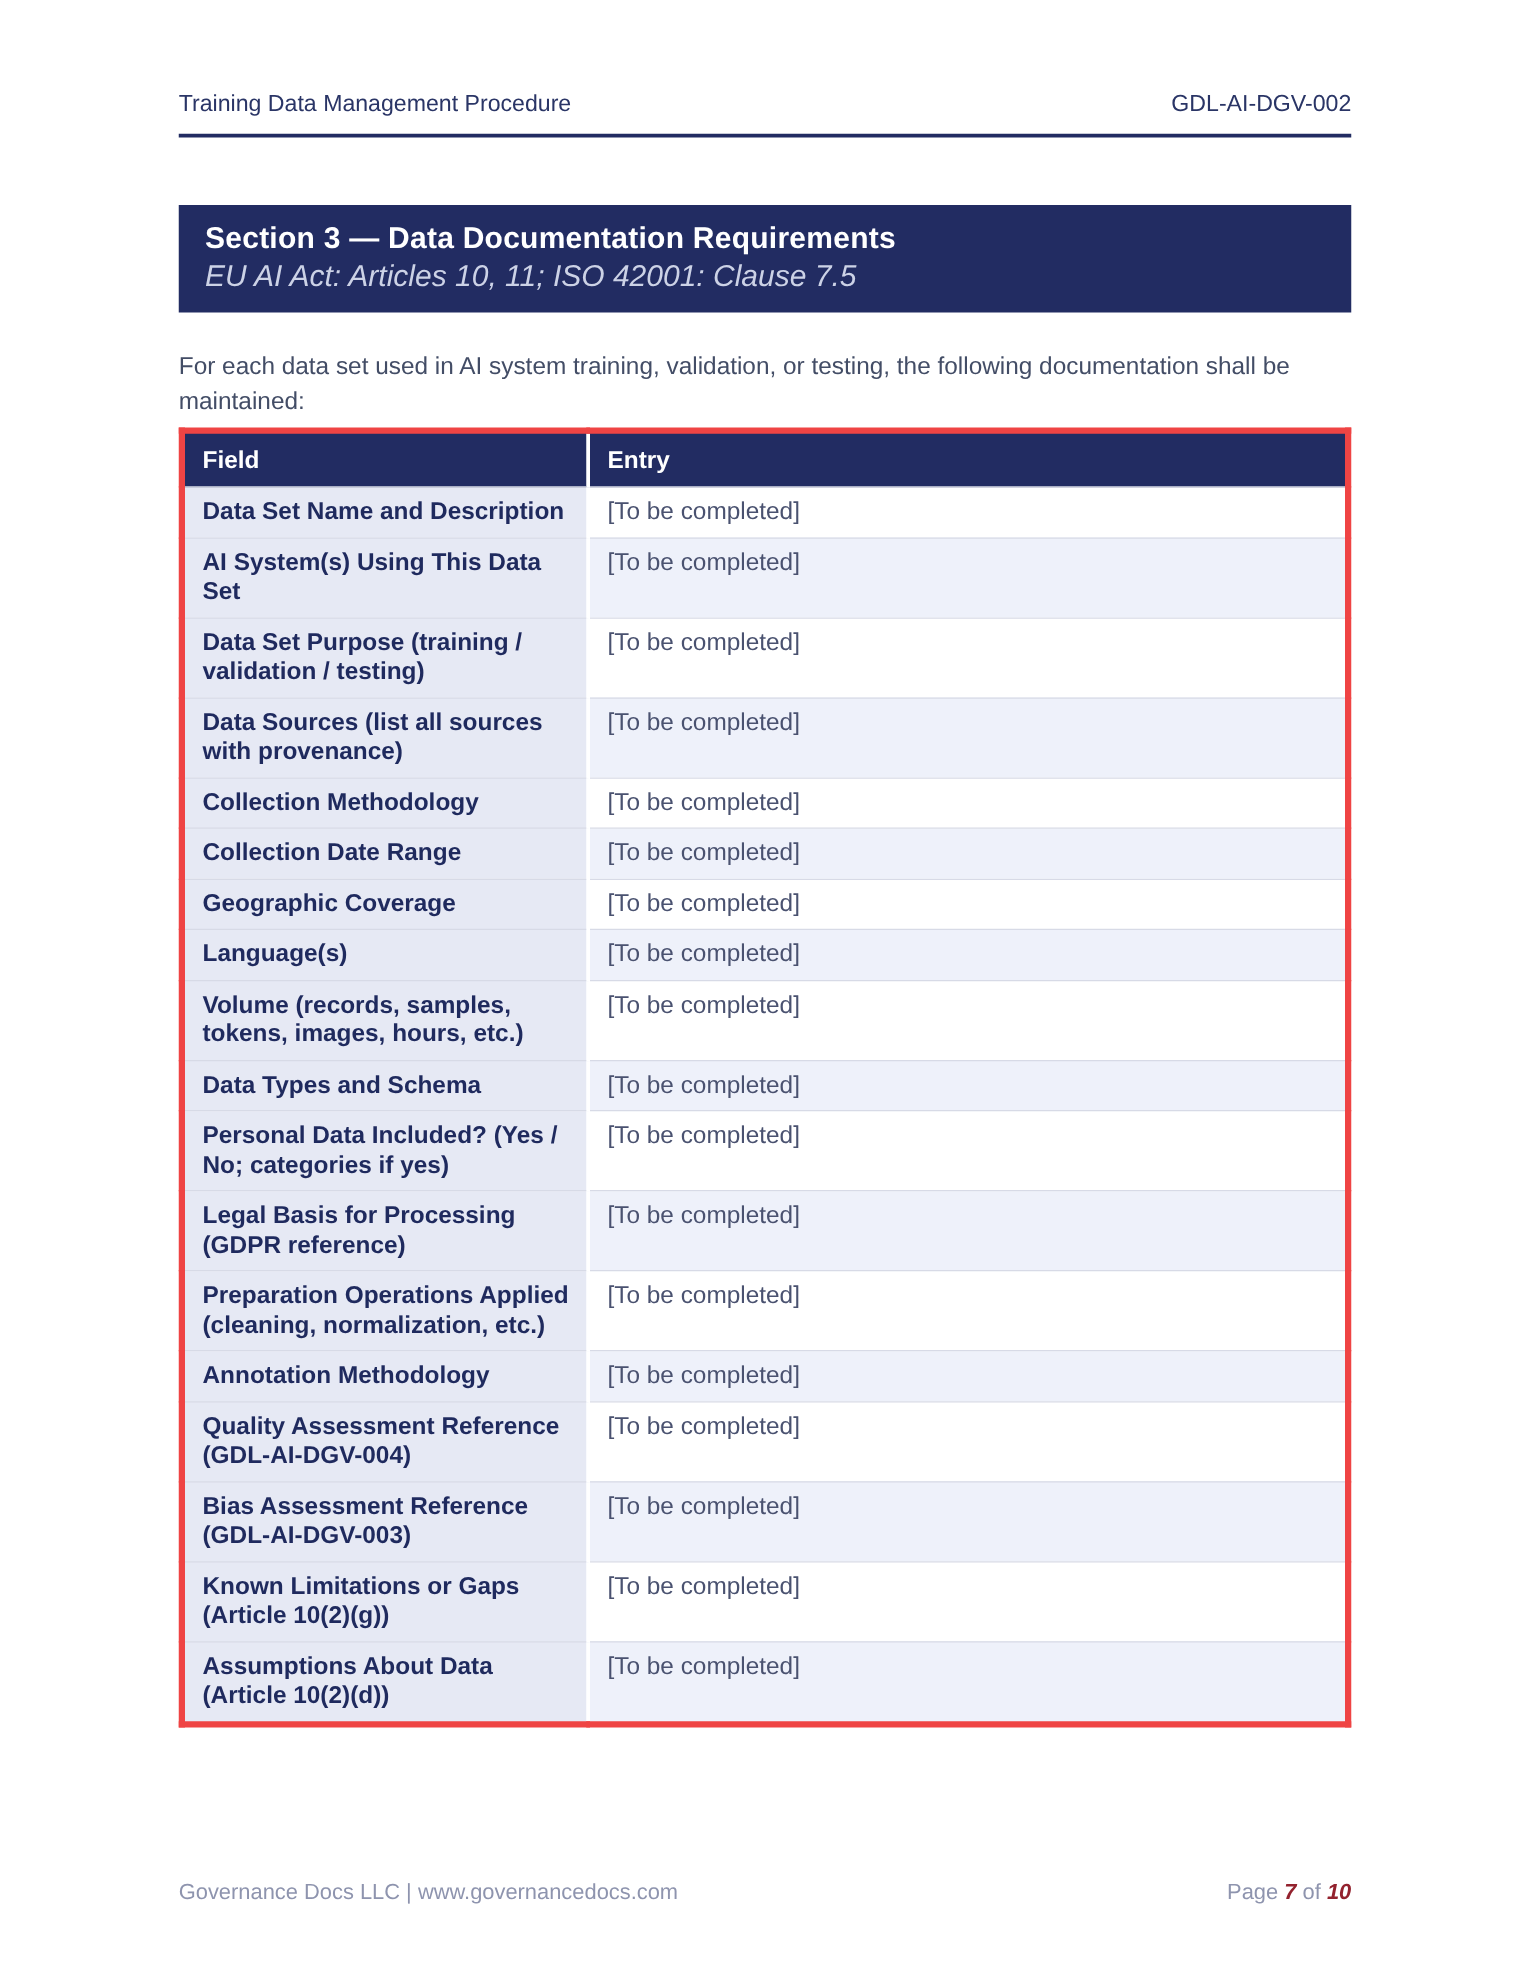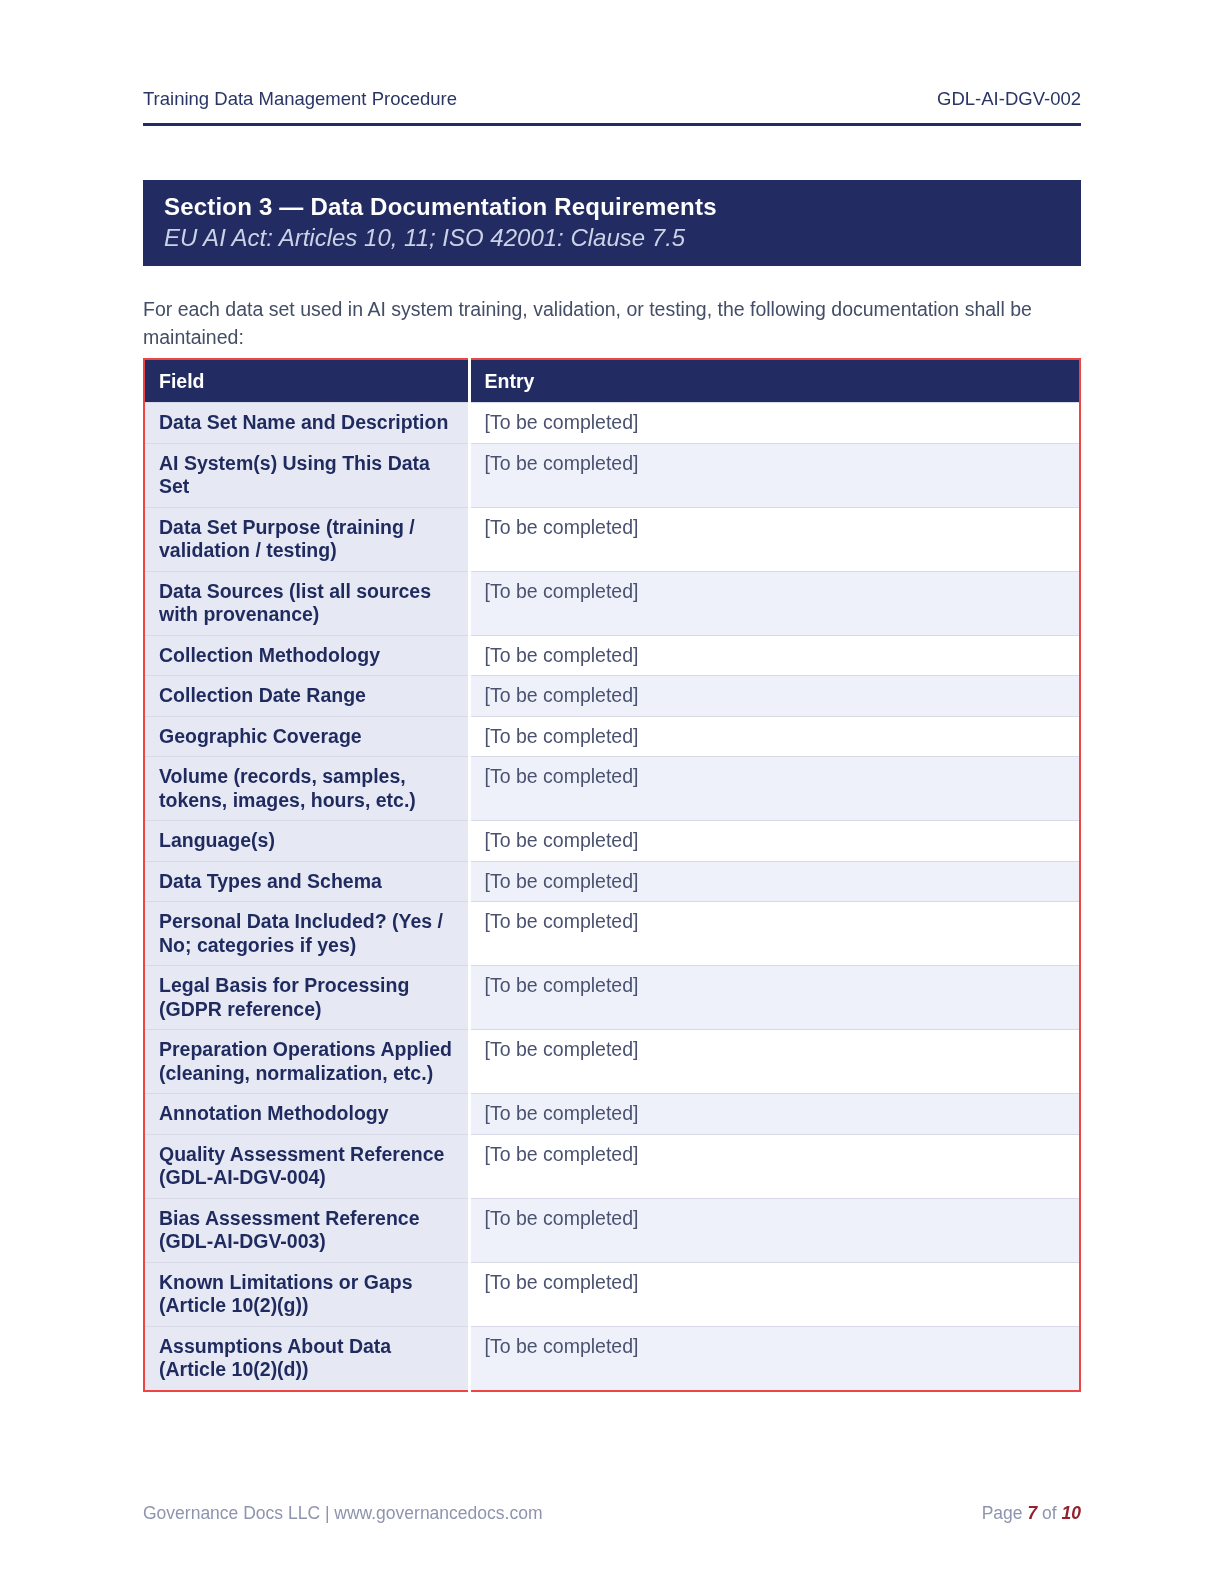--- a/index.html
+++ b/index.html
@@ -11,21 +11,21 @@
     margin: 0 auto;
     background: #ffffff;
     font-family: "Liberation Sans", sans-serif;
     color: #434d66;
     overflow: hidden;
   }
   .content {
     position: absolute;
     left: 143px;
     right: 143px;
-    top: 16px;
+    top: 0;
   }
 
   
   .doc-header {
     display: flex;
     justify-content: space-between;
     align-items: flex-end;
     padding-top: 72px;
     padding-bottom: 13px;
     border-bottom: 3px solid #222c62;
@@ -58,21 +58,21 @@
     margin-bottom: 7px;
     font-size: 19.5px;
     line-height: 28px;
     color: #434d66;
   }
 
   
   table.doc-table {
     width: 100%;
     border-collapse: collapse;
-    border: 2px solid #ef4444;
+    border: 5px solid #ef4444;
   }
   table.doc-table th {
     background: #222c62;
     color: #ffffff;
     font-weight: bold;
     text-align: left;
     font-size: 19.5px;
     padding: 10px 14px 9px 14px;
   }
   table.doc-table th.entry-col { border-left: 3px solid #ffffff; }
@@ -174,26 +174,26 @@
     <td class="field-cell">Collection Date Range</td>
     <td class="entry-cell">[To be completed]</td>
   </tr>
 
   <tr>
     <td class="field-cell">Geographic Coverage</td>
     <td class="entry-cell">[To be completed]</td>
   </tr>
 
   <tr>
+    <td class="field-cell">Language(s)</td>
+    <td class="entry-cell">[To be completed]</td>
+  </tr>
+
+  <tr>
     <td class="field-cell">Volume (records, samples, tokens, images, hours, etc.)</td>
-    <td class="entry-cell">[To be completed]</td>
-  </tr>
-
-  <tr>
-    <td class="field-cell">Language(s)</td>
     <td class="entry-cell">[To be completed]</td>
   </tr>
 
   <tr>
     <td class="field-cell">Data Types and Schema</td>
     <td class="entry-cell">[To be completed]</td>
   </tr>
 
   <tr>
     <td class="field-cell">Personal Data Included? (Yes / No; categories if yes)</td>

